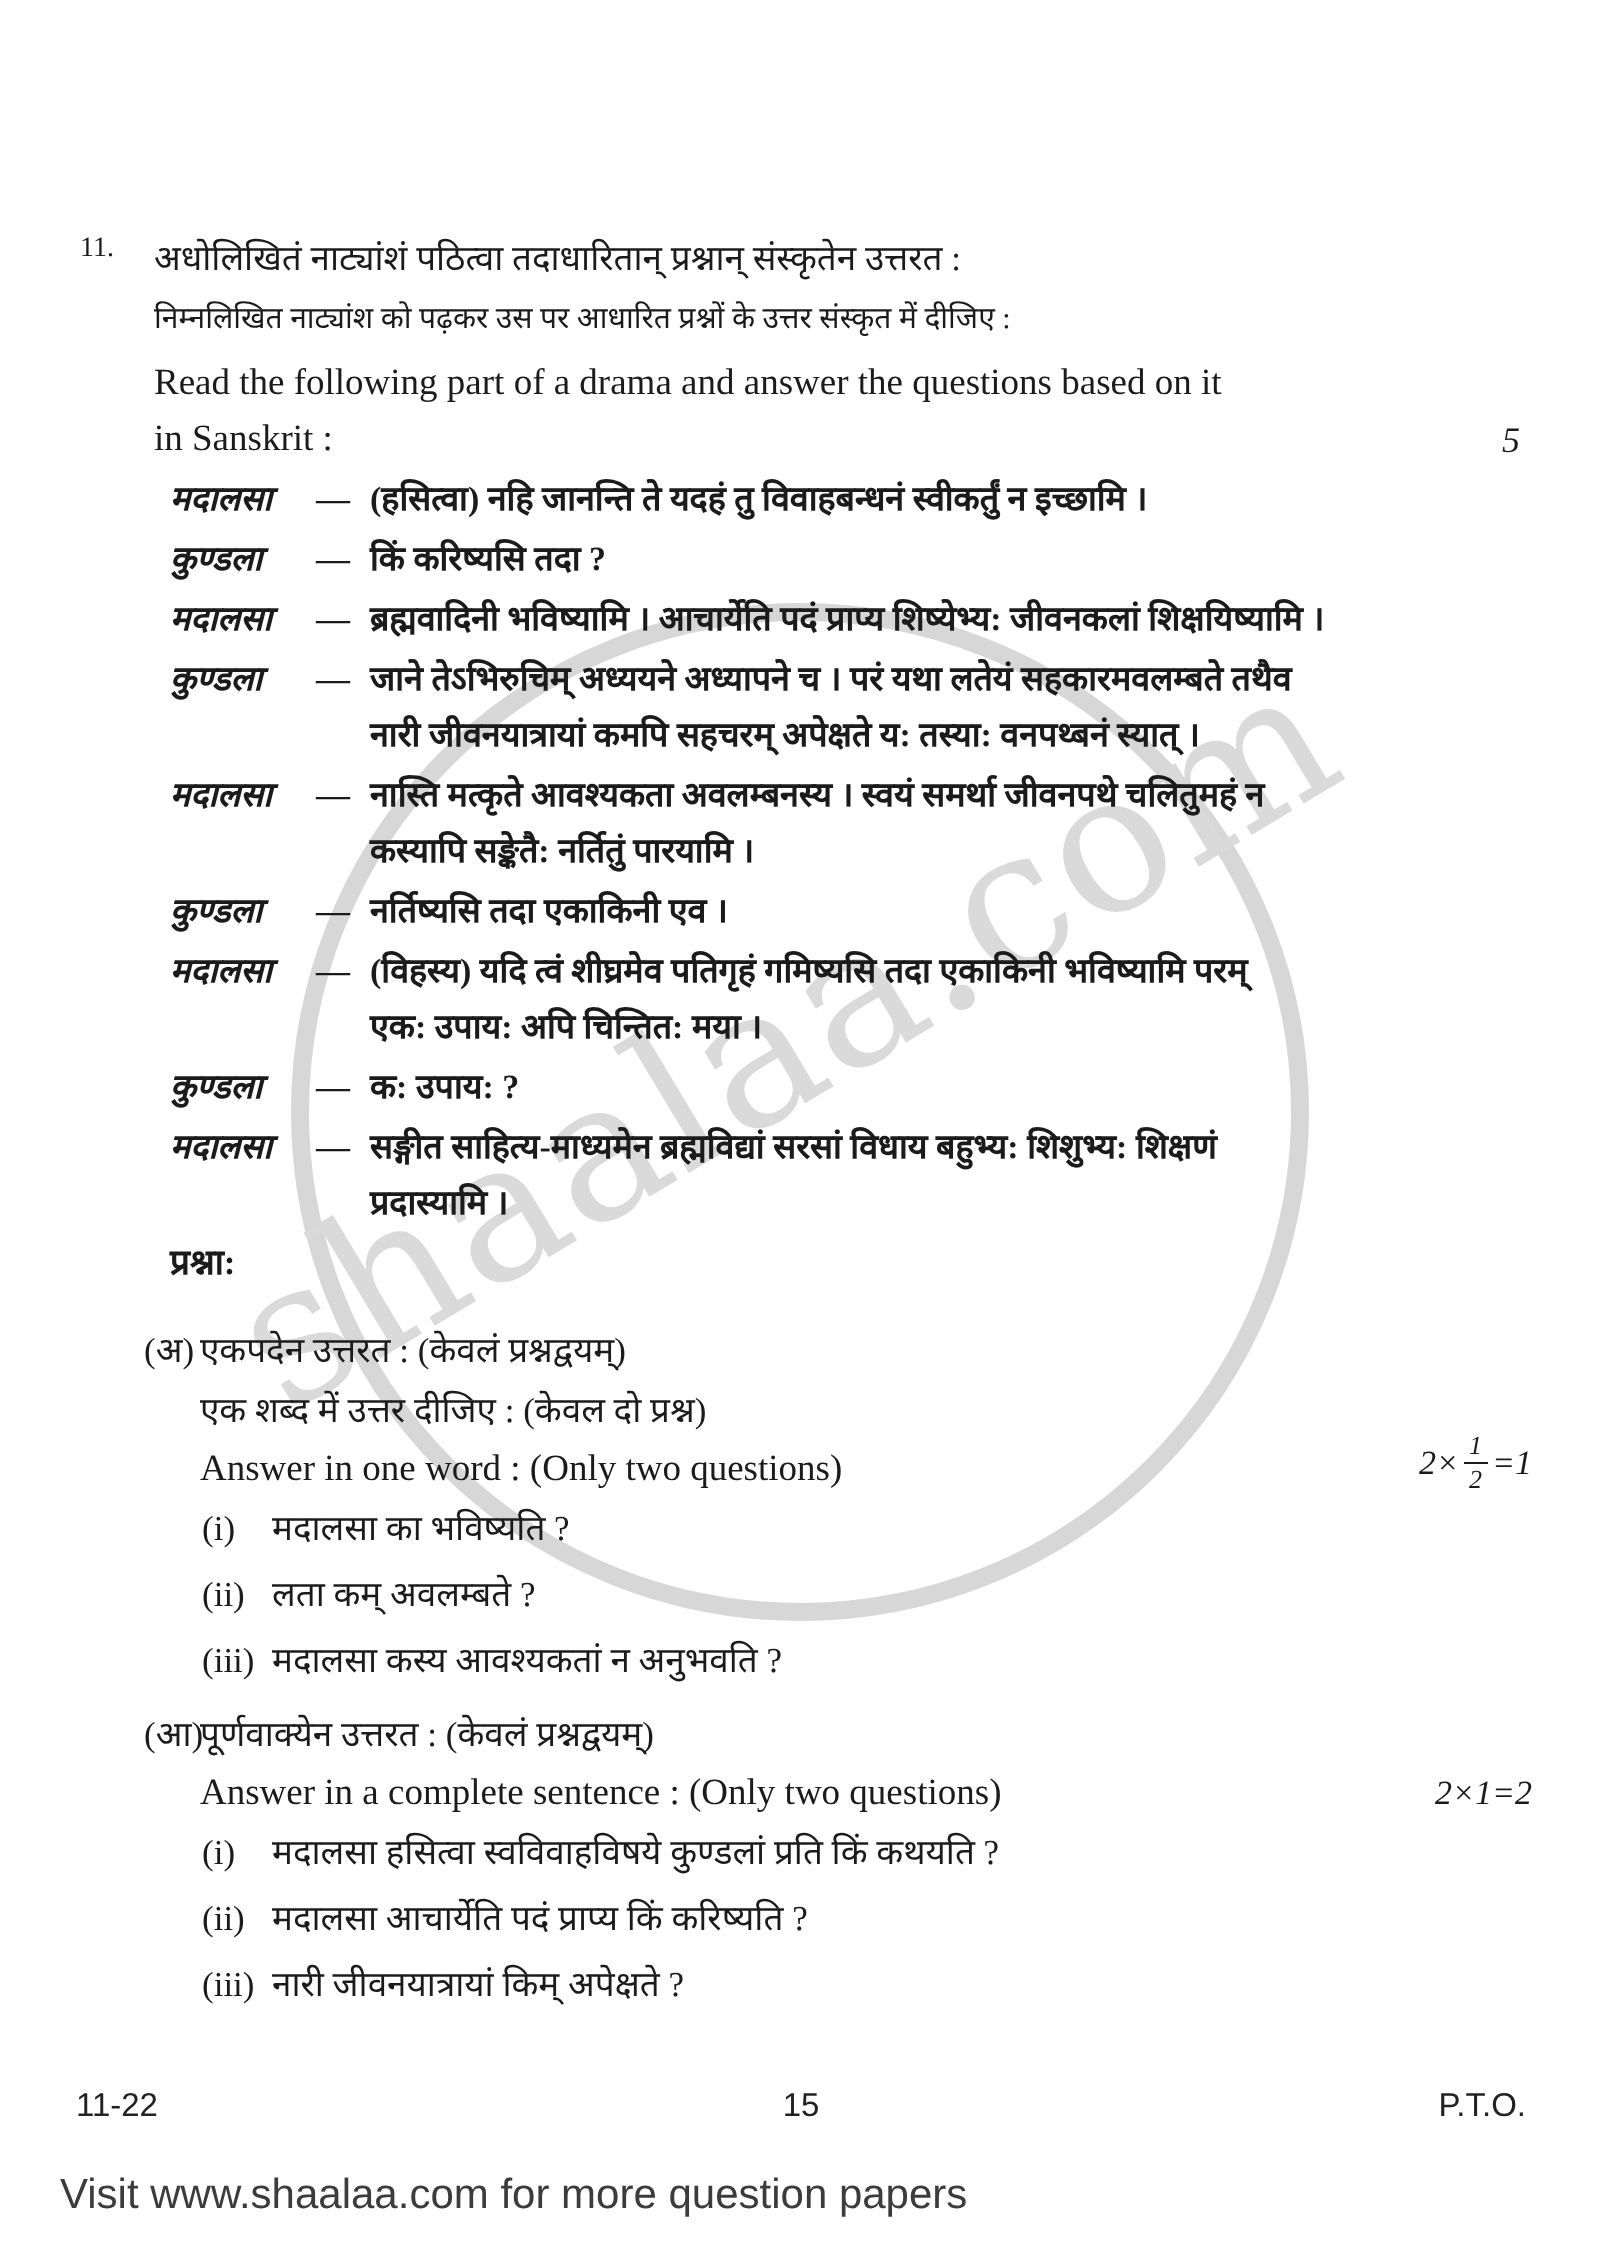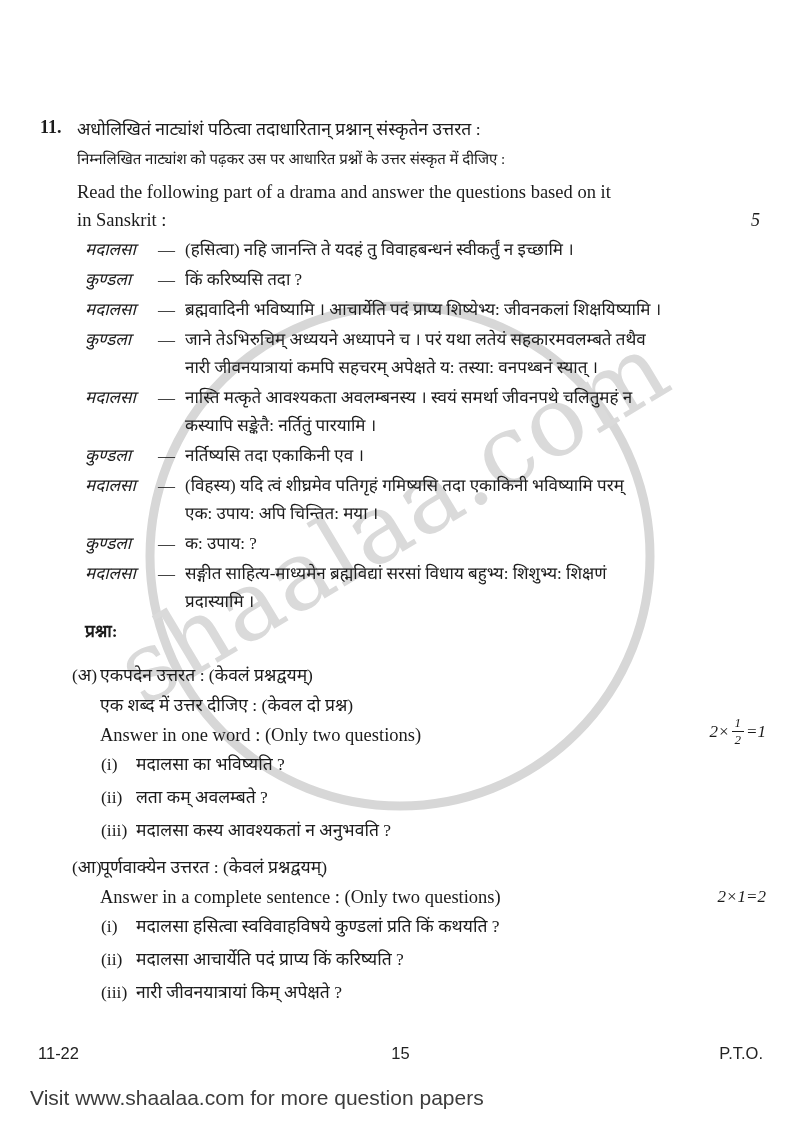--- a/index.html
+++ b/index.html
@@ -10,28 +10,28 @@
     overflow:hidden;
     font-family:"Liberation Serif", serif;
     color:#1b1b1b;
   }
   
   .watermark{position:absolute;left:0;top:0;z-index:0;}
   
   .content{position:absolute;left:0;top:0;width:100%;height:100%;z-index:1;}
   
   .intro{position:absolute;left:40px;top:116px;width:728px;}
-  .qnum{position:absolute;left:0;top:1px;font-weight:bold;font-size:18px;}
+  .qnum{position:absolute;left:0;top:1px;font-weight:normal;font-size:14px;}
   .intro-lines{margin-left:37px;}
   .line-skt{font-size:17.5px;height:32px;}
   .line-hin{font-size:15px;height:34px;}
   .line-eng{font-size:18.5px;height:28px;position:relative;}
   .marks-5{position:absolute;right:8px;top:0;font-style:italic;font-size:18px;}
   
-  .dialogue{position:absolute;left:85px;top:236px;width:683px;}
+  .dialogue{position:absolute;left:85px;top:236px;width:683px;font-weight:bold;}
   .d-entry{display:flex;margin-bottom:2px;font-size:17px;}
   .d-speaker{flex:0 0 100px;display:flex;justify-content:space-between;
              padding-right:10px;box-sizing:border-box;line-height:28px;}
   .d-speaker .name{font-style:italic;}
   .d-text{flex:1;}
   .d-text div{line-height:28px;}
   
   .q-heading{position:absolute;left:85px;top:618px;font-weight:bold;font-size:17.5px;}
   
   .part{position:absolute;left:72px;width:696px;}

